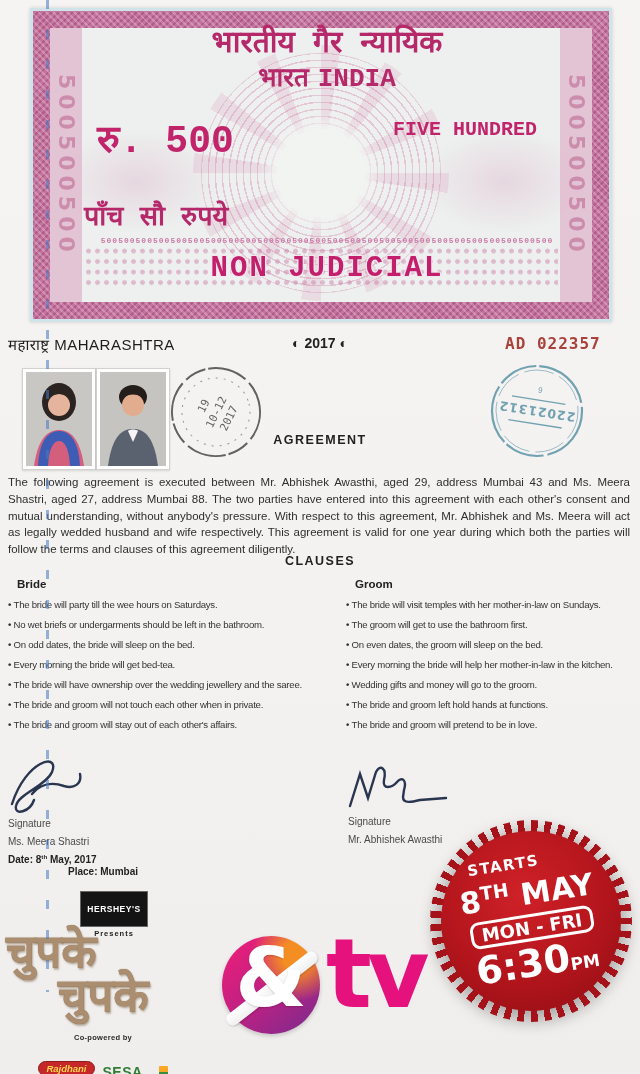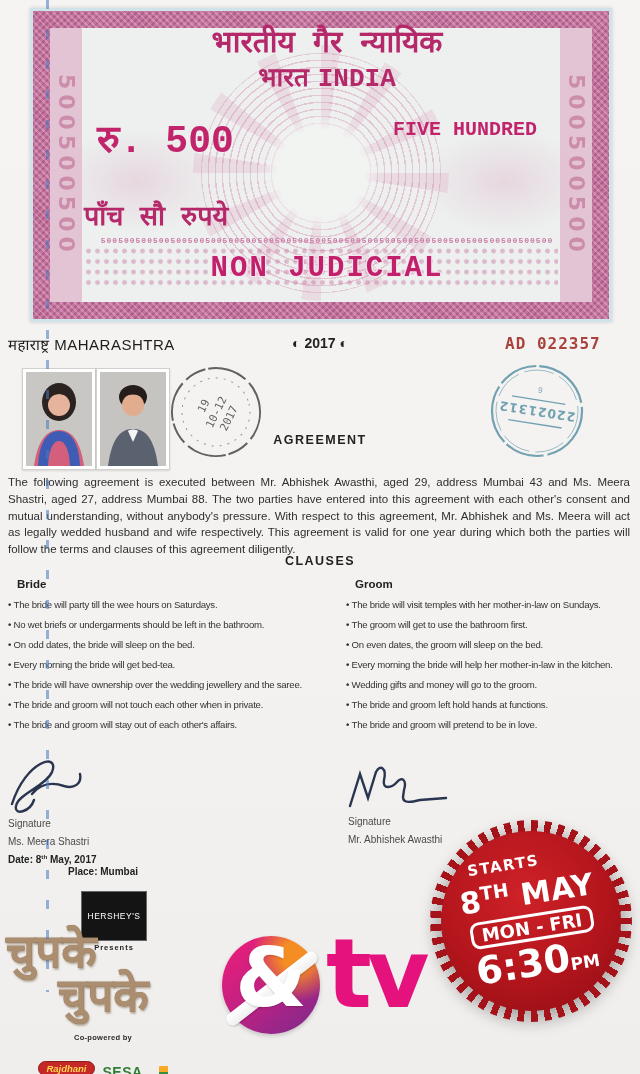--- a/index.html
+++ b/index.html
@@ -94,21 +94,21 @@
     justify-content:center;transform:rotate(-9deg);color:#fff;font-family:"DejaVu Sans",sans-serif;
     font-weight:bold;text-align:center;}
   .b-starts{font-size:15px;letter-spacing:1.5px;align-self:flex-start;margin-left:46px;}
   .b-day{font-size:30px;line-height:32px;letter-spacing:.5px;}
   .b-monfri{font-size:18px;border:3px solid #fff;border-radius:9px;padding:0 8px;margin:4px 0 2px;}
   .b-time{font-size:38px;line-height:40px;}
   .b-ampm{font-size:17px;}
   
   .hersheys{position:absolute;left:68px;top:891px;width:92px;text-align:center;}
   .h-box{display:inline-block;background:#141414;color:#fff;border:1px solid #666;
-    font-size:8.5px;font-weight:normal;letter-spacing:.5px;padding:19px 6px;}
+    font-size:8.5px;font-weight:bold;letter-spacing:.5px;padding:12px 6px;}
   .h-presents{font-size:7.5px;font-weight:bold;color:#222;letter-spacing:1px;margin-top:2px;}
   .show-word{position:absolute;font-family:"DejaVu Sans",sans-serif;font-weight:bold;font-size:46px;
     color:#ab8d6f;text-shadow:1px 2px 2px rgba(95,65,35,.38),0 0 1px #8a6a4e;white-space:nowrap;}
   .sw1{left:6px;top:918px;} .sw2{left:58px;top:962px;}
   .copowered{position:absolute;left:38px;top:1033px;width:130px;text-align:center;}
   .cp-label{font-size:7.5px;font-weight:bold;color:#2a2a2a;letter-spacing:.3px;}
   .cp-logos{margin-top:19px;display:flex;align-items:flex-start;justify-content:center;gap:8px;}
   .rajdhani{display:flex;flex-direction:column;align-items:center;}
   .raj-pill{background:#c62828;color:#ffd54f;font-size:9.5px;font-weight:bold;font-style:italic;
     border-radius:9px;padding:1px 7px;border:1px solid #8e1c1c;}

